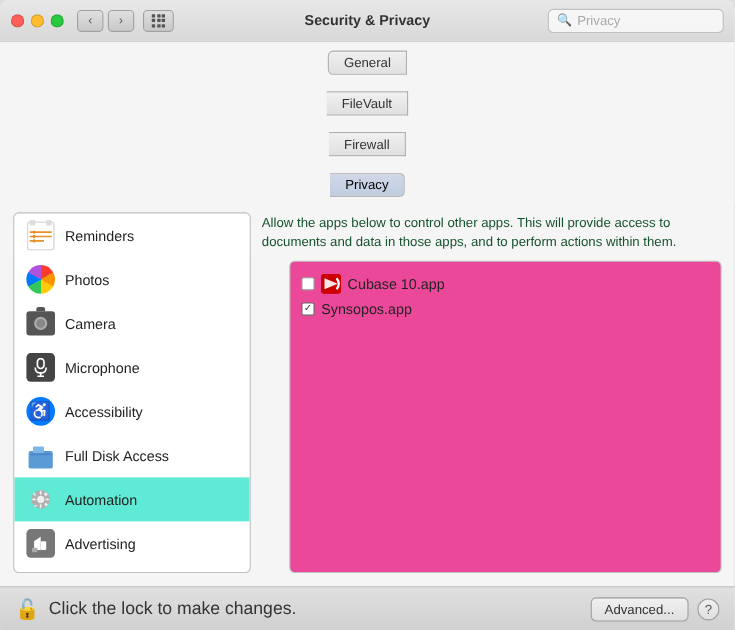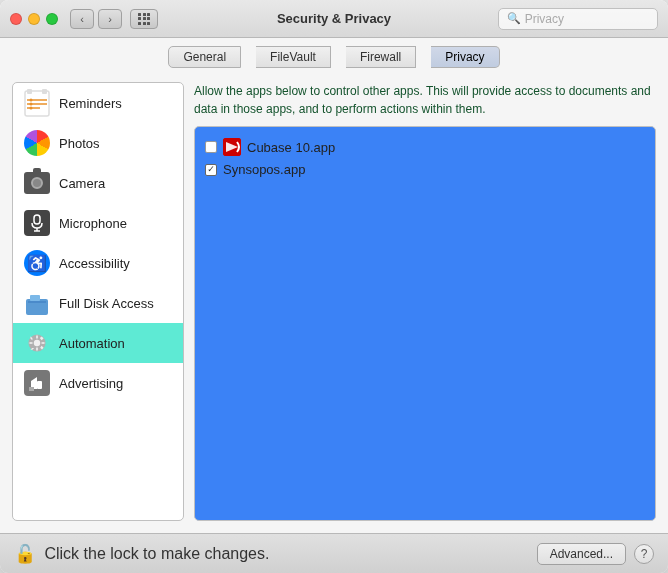--- a/index.html
+++ b/index.html
@@ -127,20 +127,21 @@
 
     
     .tabs-bar {
       display: flex;
       justify-content: center;
       align-items: center;
       padding: 8px 0 6px;
       background: #f5f5f5;
       gap: 15px;
       flex-shrink: 0;
+      flex-direction: column;
     }
     .tab {
       padding: 3px 14px;
       font-size: 12px;
       color: #333;
       border: 1px solid #b0b0b0;
       cursor: pointer;
       background: linear-gradient(to bottom, #f0f0f0, #e0e0e0);
       position: relative;
     }
@@ -157,21 +158,21 @@
     .main-content {
       display: flex;
       flex: 1;
       padding: 8px 12px 12px;
       gap: 10px;
       overflow: hidden;
     }
 
     
     .sidebar {
-      width: 172px;
+      width: 216px;
       background: white;
       border: 1px solid #c0c0c0;
       border-radius: 5px;
       overflow-y: auto;
       flex-shrink: 0;
     }
     .sidebar-item {
       display: flex;
       align-items: center;
       padding: 6px 10px;
@@ -296,25 +297,26 @@
     }
 
     .description-text {
       font-size: 12px;
       color: #14532d;
       line-height: 1.5;
     }
 
     .apps-list-box {
       flex: 1;
-      background: #3b82f6;
+      background: #ec4899;
       border: 1px solid #c0c0c0;
       border-radius: 5px;
       padding: 8px;
       overflow-y: auto;
+      margin-left: 25px;
     }
 
     .app-row {
       display: flex;
       align-items: center;
       gap: 6px;
       padding: 3px 2px;
     }
     .app-checkbox {
       width: 12px;

